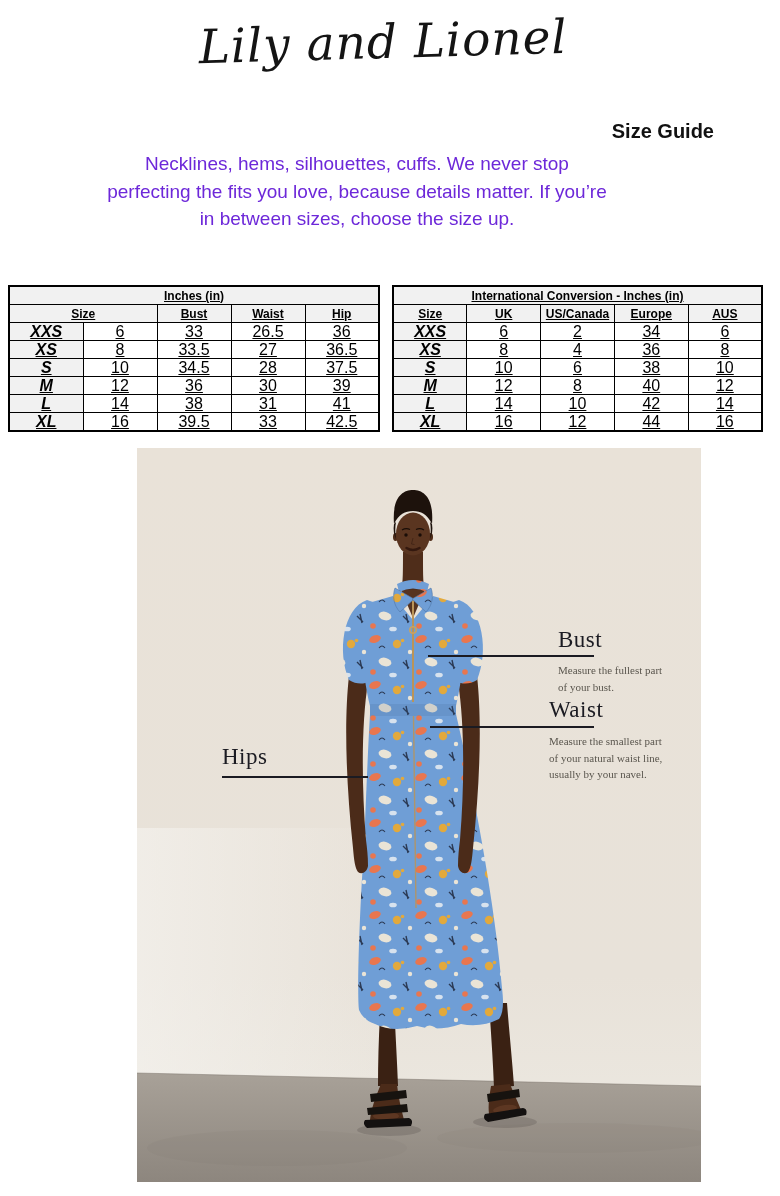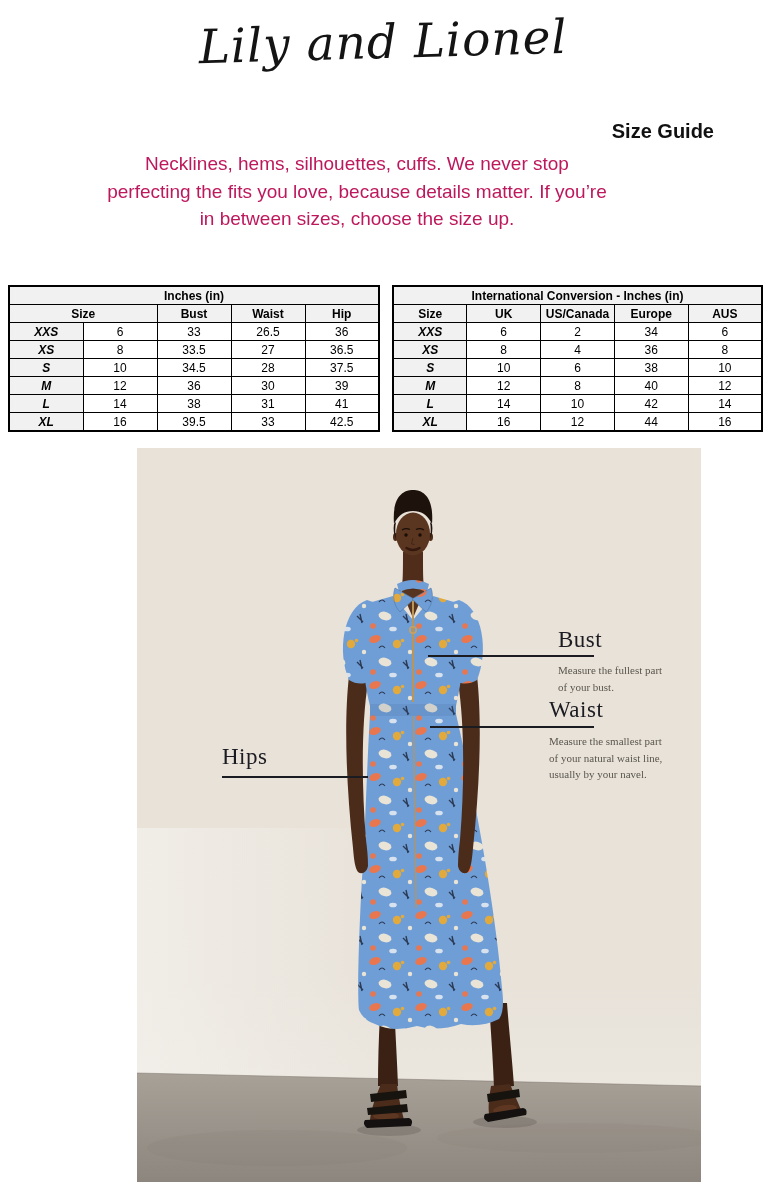--- a/index.html
+++ b/index.html
@@ -6,33 +6,33 @@
   body{width:780px;height:1196px;background:#ffffff;font-family:"Liberation Sans",sans-serif;color:#000;}
   .page{position:relative;width:780px;height:1196px;overflow:hidden;background:#fff;}
 
   
   .logo{position:absolute;left:0;top:14px;width:766px;text-align:center;
         font-family:"DejaVu Serif",serif;font-style:italic;font-size:47px;color:#141414;
         letter-spacing:1px;transform:rotate(-1.6deg);}
   .size-guide-title{position:absolute;left:0;top:120px;width:714px;text-align:right;
         font-size:20px;font-weight:bold;color:#111;}
   .intro{position:absolute;left:0;top:150px;width:714px;text-align:center;
-        font-size:19px;line-height:27.5px;color:#be185d;}
+        font-size:19px;line-height:27.5px;color:#6d28d9;}
 
   
   .tables-row{position:absolute;left:0;top:285px;width:780px;}
   table.size-table{border-collapse:collapse;table-layout:fixed;position:absolute;top:0;
-        border:2px solid #000;background:#fff;}
+        border:2px solid #000;background:#fff;text-decoration:underline;}
   table.size-table.left{left:8px;width:372px;}
   table.size-table.right{left:392px;width:371px;}
   .size-table th,.size-table td{border:1px solid #000;height:17px;padding:0 2px;
         text-align:center;vertical-align:middle;font-size:11.5px;line-height:1;}
   .size-table .t-title{background:#f1f1f1;font-weight:bold;font-size:12px;}
   .size-table thead th{background:#f1f1f1;font-weight:bold;font-size:12px;}
-  .size-table tbody td{background:#fff;font-size:12px;}
+  .size-table tbody td{background:#fff;font-size:16px;}
   .size-table tbody td:first-child{background:#f1f1f1;font-weight:bold;font-style:italic;}
   .gap-grid{position:absolute;left:381px;top:288px;width:10px;height:140px;
         background:repeating-linear-gradient(180deg,#ffffff 0 16.9px,#999999 16.9px 18.2px);
         opacity:.75;}
 
   
   .photo{position:absolute;left:137px;top:448px;width:564px;height:734px;overflow:hidden;}
   .photo svg{position:absolute;left:0;top:0;}
 
   .anno-label{position:absolute;font-family:"Liberation Serif",serif;font-size:23px;

